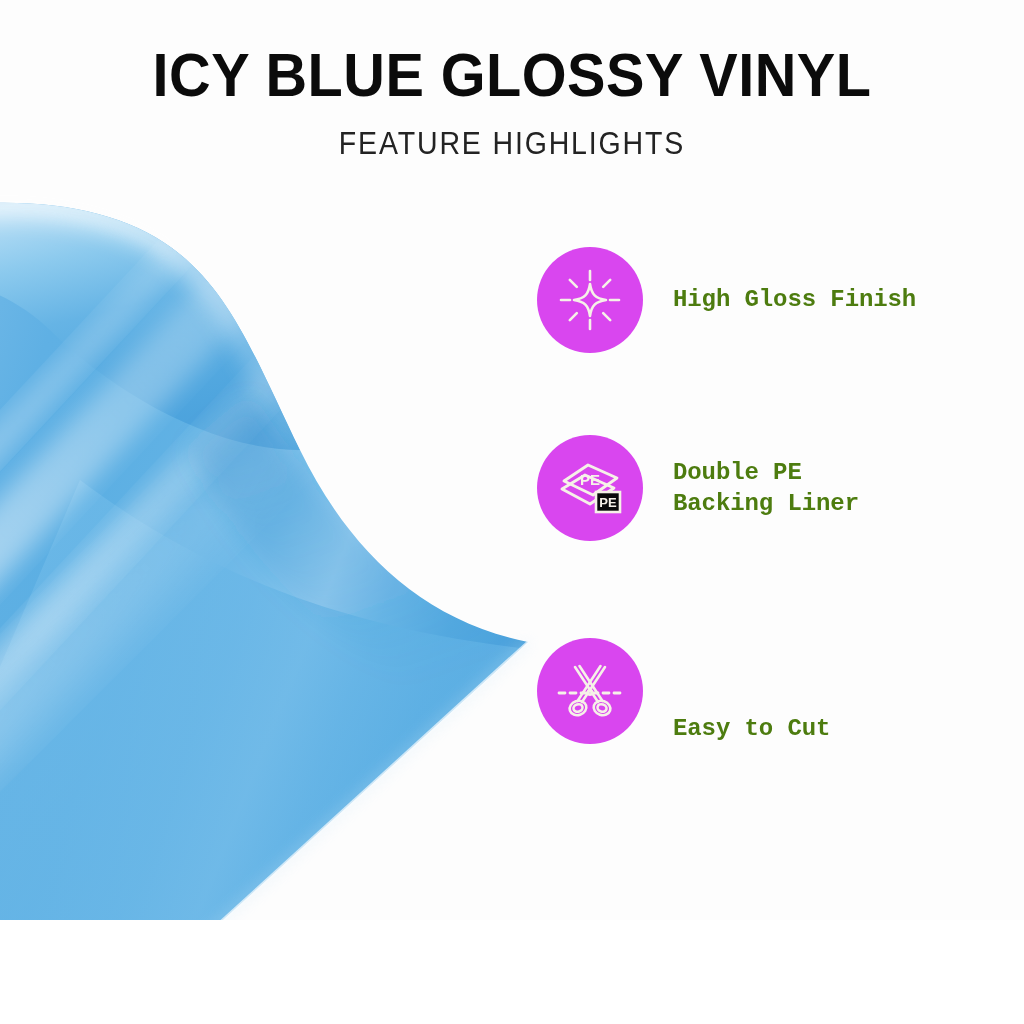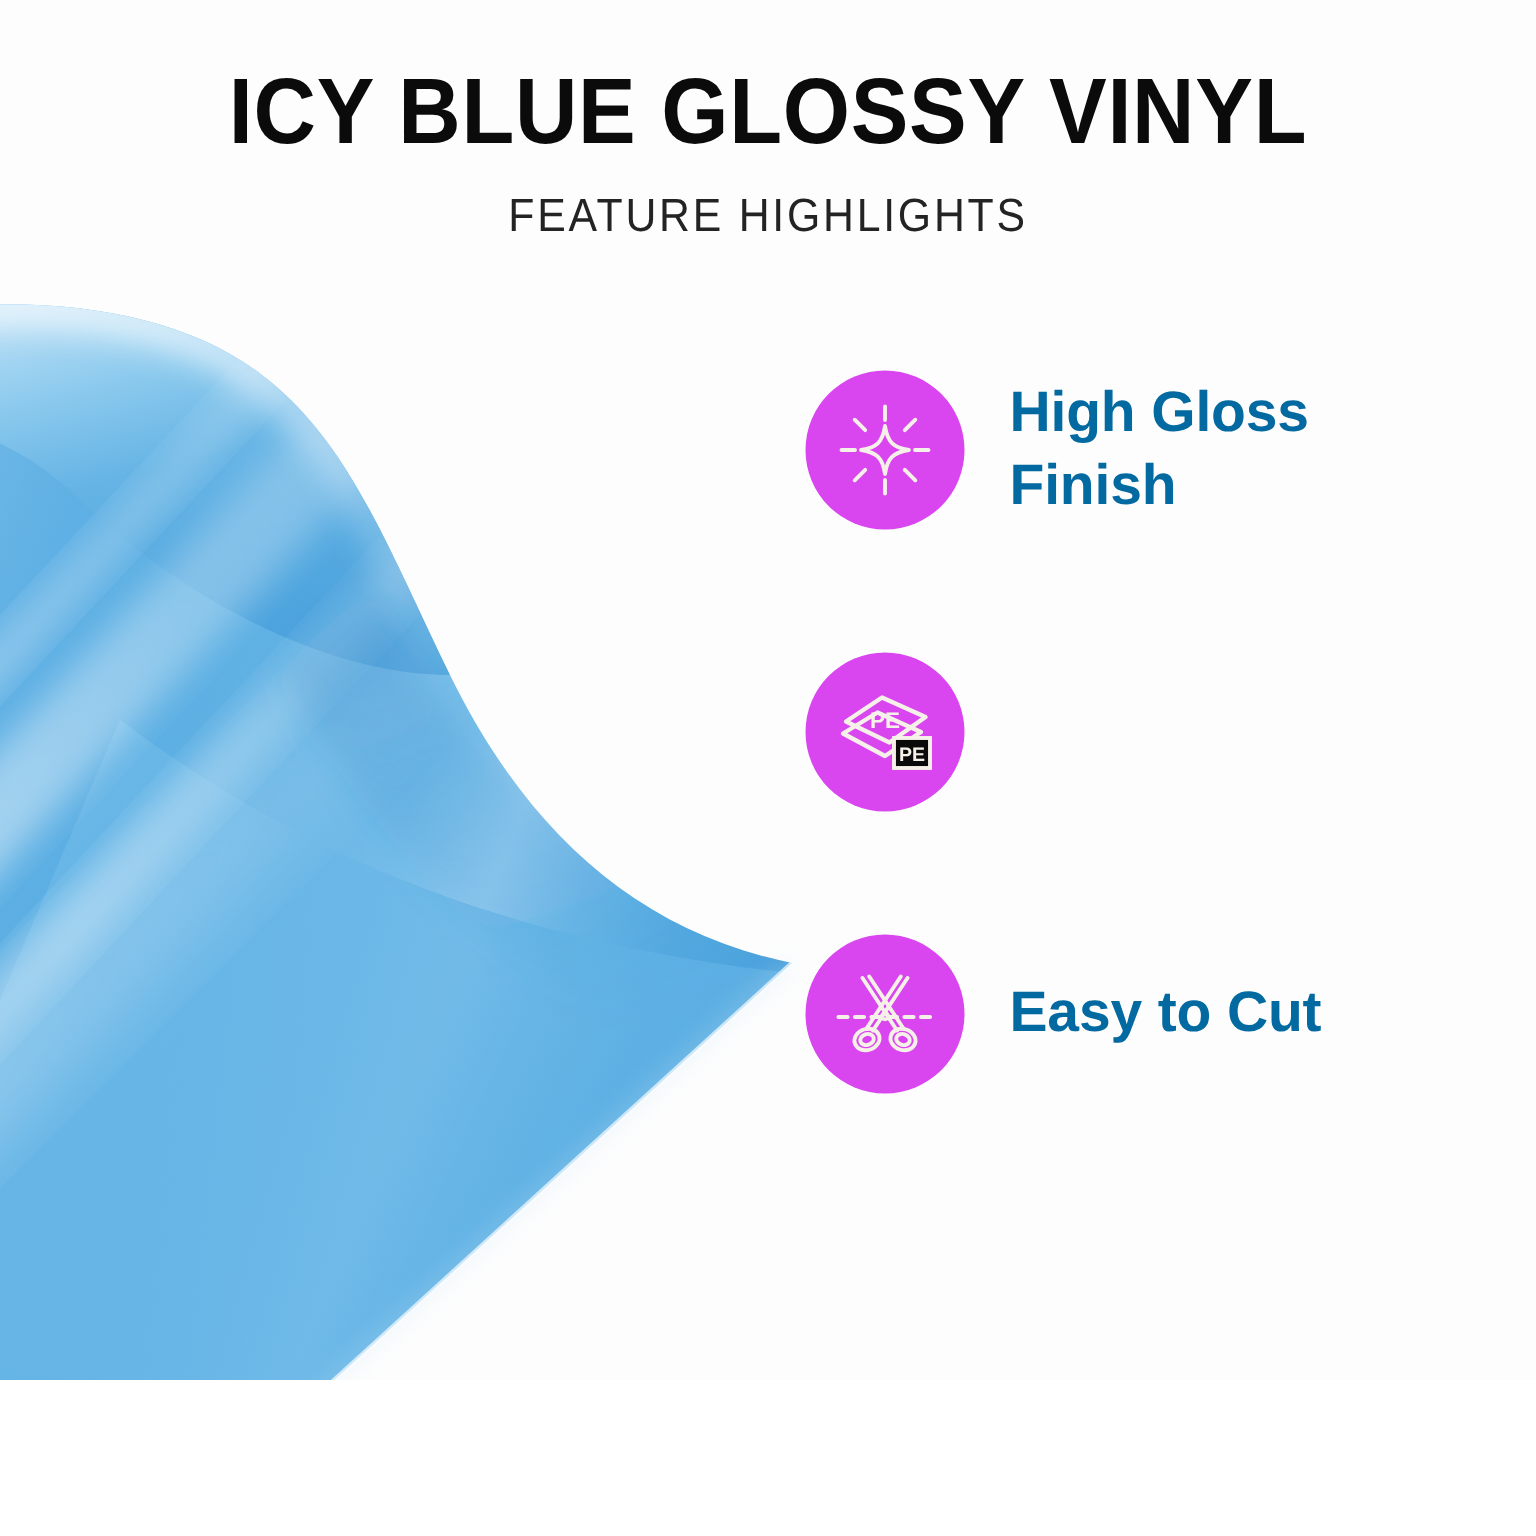--- a/index.html
+++ b/index.html
@@ -75,41 +75,41 @@
     top: 232px;
     width: 440px;
     z-index: 6;
   }
   .feature-row {
     display: flex;
     align-items: center;
     height: 136px;
     margin-bottom: 52px;
   }
-  .feature-row:last-child { margin-bottom: 0; }
+  .feature-row:last-child { margin-bottom: 0; align-items: flex-end; }
 
   .icon-badge {
     flex: 0 0 auto;
     width: 106px;
     height: 106px;
     border-radius: 50%;
     background: #d946ef;
     display: flex;
     align-items: center;
     justify-content: center;
   }
   .icon-badge svg { display: block; }
 
   .feature-label {
     margin-left: 30px;
-    font-family: Liberation Sans, sans-serif;
+    font-family: Liberation Mono, monospace;
     font-weight: 700;
-    font-size: 38px;
+    font-size: 24px;
     line-height: 1.30;
-    color: #0369a1;
+    color: #4d7c0f;
     letter-spacing: -0.1px;
     white-space: pre-line;
   }
 </style>
 </head>
 <body>
 
 <div class="poster">
 
   <div class="vinyl-stage">
@@ -266,20 +266,22 @@
 
             <path d="M 10,29 L 34,13 L 63,26 L 39,43 Z"></path>
           </g>
 
           <text x="36" y="33" font-family="'Liberation Sans', sans-serif" font-size="15" font-weight="700" fill="#f6f1e8" text-anchor="middle">PE</text>
 
           <rect x="42" y="40" width="24" height="20" fill="#0a0a0a" stroke="#f6f1e8" stroke-width="2.6"></rect>
           <text x="54" y="55" font-family="'Liberation Sans', sans-serif" font-size="13" font-weight="700" fill="#f6f1e8" text-anchor="middle">PE</text>
         </svg>
       </div>
+      <div class="feature-label">Double PE
+Backing Liner</div>
     </div>
 
     <div class="feature-row">
       <div class="icon-badge">
         <svg width="72" height="72" viewBox="0 0 72 72" xmlns="http://www.w3.org/2000/svg">
 
           <line x1="5" y1="38" x2="67" y2="38" stroke="#f6f1e8" stroke-width="2.8" stroke-linecap="round" stroke-dasharray="6 5"></line>
           <g stroke="#f6f1e8" stroke-width="2.6" fill="none" stroke-linecap="round" stroke-linejoin="round">
 
             <path d="M 21,12 L 44,47"></path>

